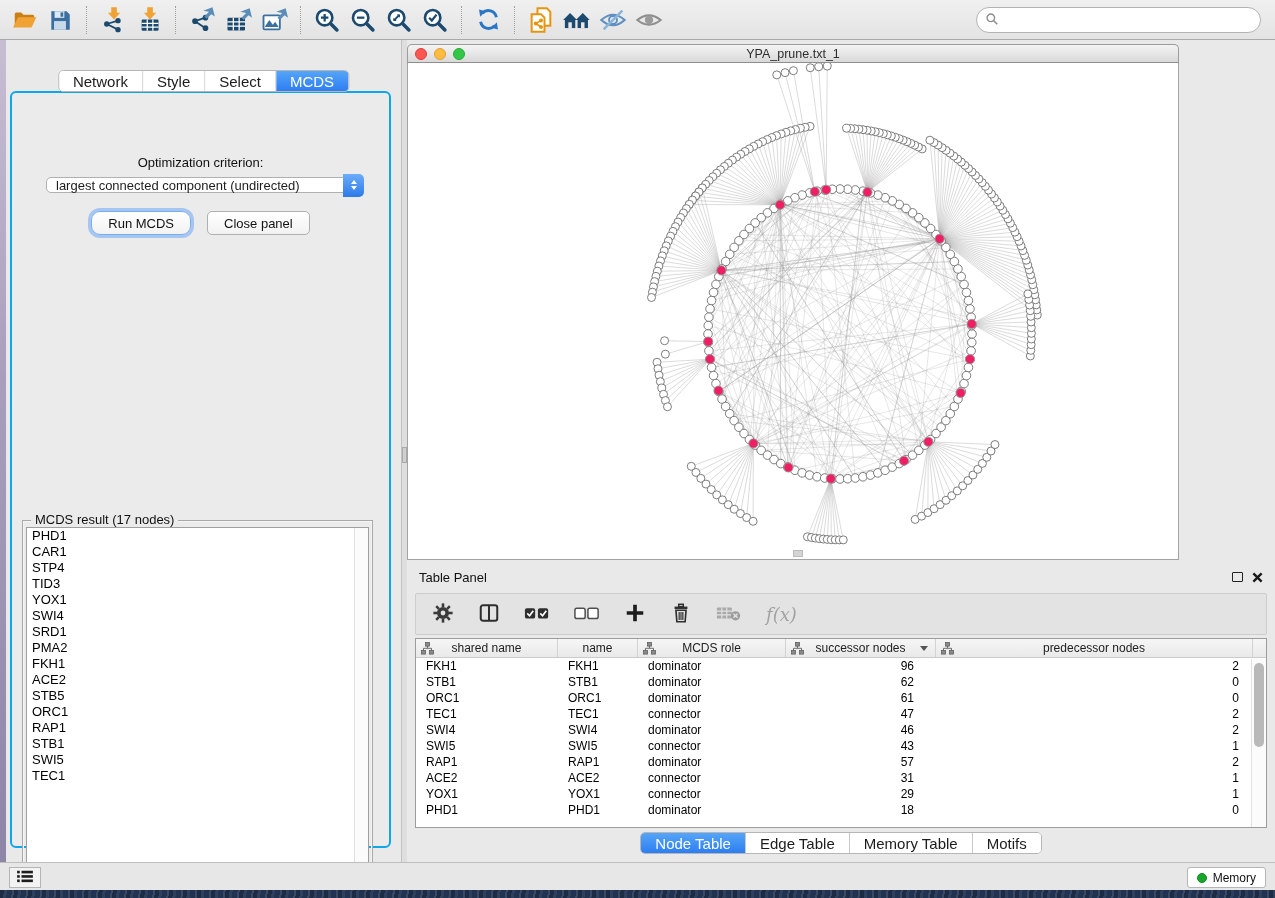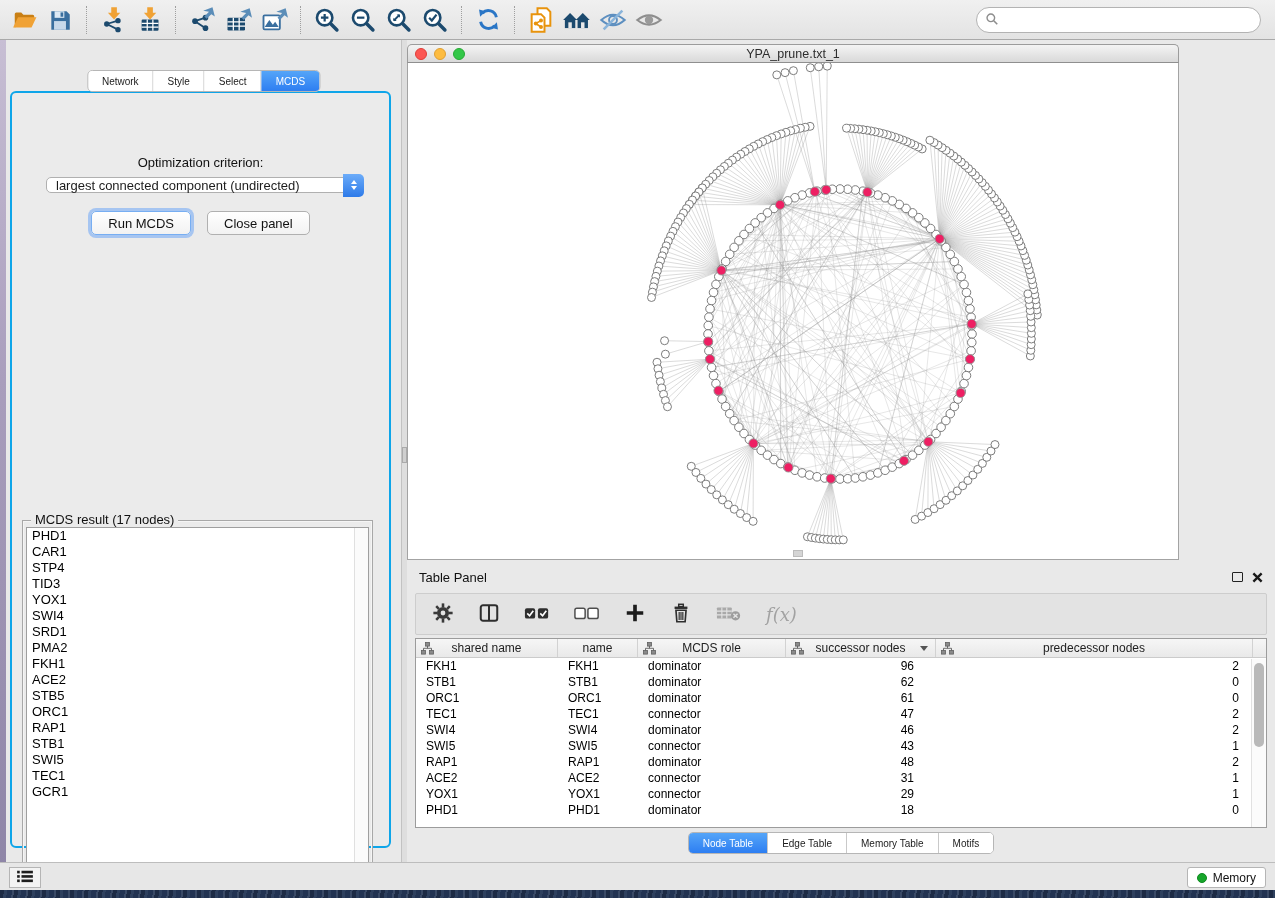--- a/index.html
+++ b/index.html
@@ -27,38 +27,38 @@
   
   .control-panel { position:absolute; left:6px; top:40px; width:396px; height:822px; background:#e9e9e9; border-right:1px solid #c2c2c2; }
   .panel-titlebar { position:absolute; left:0; top:0; right:0; height:26px; display:flex; align-items:center; padding:0 10px; }
   .panel-title { font-size:13px; color:#111; }
   .panel-title-icons { margin-left:auto; display:flex; align-items:center; gap:9px; }
   .float-icon { width:11px; height:10px; border:1.6px solid #222; border-radius:1px; }
   .close-x svg { display:block; }
 
   .seg-tabs { position:absolute; top:30px; left:50%; transform:translateX(-50%); display:flex;
     border:1px solid #b6b6b6; border-radius:5px; overflow:hidden; background:#fff; height:22px; z-index:2; }
-  .seg { padding:0 14px; display:flex; align-items:center; font-size:10px; color:#1c1c1c; background:#fff; border-right:1px solid #c9c9c9; }
+  .seg { padding:0 14px; display:flex; align-items:center; font-size:15px; color:#1c1c1c; background:#fff; border-right:1px solid #c9c9c9; }
   .seg:last-child { border-right:none; }
   .seg.active { background:linear-gradient(#55a5f8,#2d7ef2); color:#fff; }
 
   .cp-content { position:absolute; left:4px; right:10px; top:51px; bottom:14px;
     border:2px solid #0ea5e9; border-radius:6px; background:#ebebeb; }
   .opt-label { position:absolute; top:62px; width:100%; text-align:center; font-size:13px; color:#111; }
   .opt-select { position:absolute; top:84px; left:34px; width:318px; height:16px; background:#fff;
     border:1px solid #b0b0b0; border-radius:5px; display:flex; align-items:center; }
   .opt-select .sel-text { flex:1; padding-left:9px; font-size:13px; white-space:nowrap; overflow:hidden; }
   .sel-cap { width:21px; height:23px; margin:-1px -1px -1px 0; border-radius:0 5px 5px 0;
     background:linear-gradient(#6cacf9,#2d7ae9); display:flex; flex-direction:column; align-items:center; justify-content:center; gap:2px; }
   .sel-cap .up { width:0;height:0;border-left:3.5px solid transparent;border-right:3.5px solid transparent;border-bottom:4px solid #fff; }
   .sel-cap .dn { width:0;height:0;border-left:3.5px solid transparent;border-right:3.5px solid transparent;border-top:4px solid #fff; }
   .btn-row { position:absolute; top:118px; left:0; width:100%; display:flex; justify-content:center; gap:16px; }
   .mac-btn { height:24px; padding:0 16px; background:linear-gradient(#ffffff,#f2f2f2); border:1px solid #b0b0b0;
     border-radius:5px; font-size:13px; display:flex; align-items:center; color:#111; }
-  .mac-btn.focused { border-color:#77aef2; box-shadow:0 0 0 3px rgba(110,165,245,.55); }
+  .mac-btn.focused { border-color:#77aef2; box-shadow:0 0 0 3px rgba(110,165,245,.55);border-radius:9px; }
 
   .group-box { position:absolute; left:10px; right:16px; top:427px; height:372px;
     border:1px solid #a8a8a8; box-shadow:inset 0 0 0 1px #f5f5f5; }
   .group-label { position:absolute; top:-9px; left:8px; background:#ebebeb; padding:0 4px; font-size:13px; color:#111; }
   .mcds-list { position:absolute; left:3px; right:3px; top:6px; bottom:3px; background:#fff; border:1px solid #9f9f9f; overflow:hidden; }
   .mcds-scroll { position:absolute; right:0; top:0; bottom:0; width:14px; background:#fbfbfb; border-left:1px solid #e0e0e0; }
   .mcds-item { line-height:16px; padding-left:5px; font-size:13px; color:#000; }
 
   
   .splitter { position:absolute; left:402px; top:40px; width:5px; height:822px; background:#dedede; }
@@ -322,21 +322,20 @@
             <div class="mcds-item">SRD1</div>
             <div class="mcds-item">PMA2</div>
             <div class="mcds-item">FKH1</div>
             <div class="mcds-item">ACE2</div>
             <div class="mcds-item">STB5</div>
             <div class="mcds-item">ORC1</div>
             <div class="mcds-item">RAP1</div>
             <div class="mcds-item">STB1</div>
             <div class="mcds-item">SWI5</div>
             <div class="mcds-item">TEC1</div>
-            <div class="mcds-item">GCR1</div>
           </div>
       </div>
     </div>
   </div>
 
   <div class="splitter">
       <div class="grip"></div>
     </div>
 
   <div class="net-window">
@@ -1266,21 +1265,21 @@
             <div class="g-td txt" style="width: 142px;">SWI5</div>
             <div class="g-td txt" style="width: 80px;">SWI5</div>
             <div class="g-td txt" style="width: 148px;">connector</div>
             <div class="g-td num" style="width: 150px; padding-right: 22px;">43</div>
             <div class="g-td num" style="width: 317px; padding-right: 14px;">1</div>
           </div>
           <div class="g-row">
             <div class="g-td txt" style="width: 142px;">RAP1</div>
             <div class="g-td txt" style="width: 80px;">RAP1</div>
             <div class="g-td txt" style="width: 148px;">dominator</div>
-            <div class="g-td num" style="width: 150px; padding-right: 22px;">48</div>
+            <div class="g-td num" style="width: 150px; padding-right: 22px;">57</div>
             <div class="g-td num" style="width: 317px; padding-right: 14px;">2</div>
           </div>
           <div class="g-row">
             <div class="g-td txt" style="width: 142px;">ACE2</div>
             <div class="g-td txt" style="width: 80px;">ACE2</div>
             <div class="g-td txt" style="width: 148px;">connector</div>
             <div class="g-td num" style="width: 150px; padding-right: 22px;">31</div>
             <div class="g-td num" style="width: 317px; padding-right: 14px;">1</div>
           </div>
           <div class="g-row">

